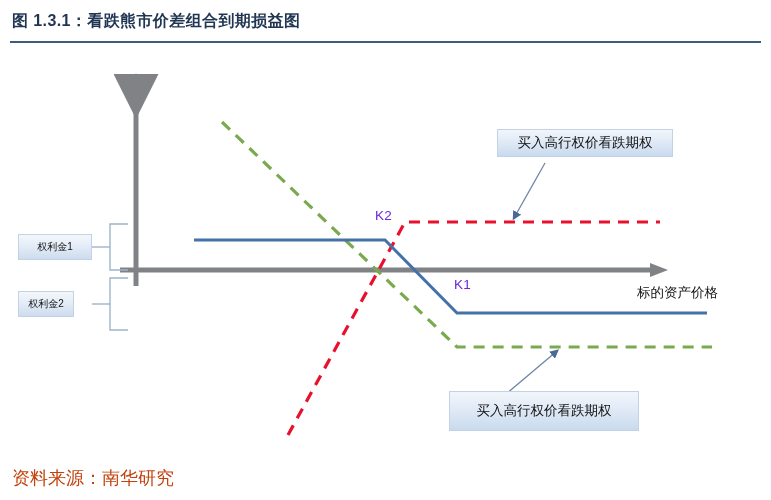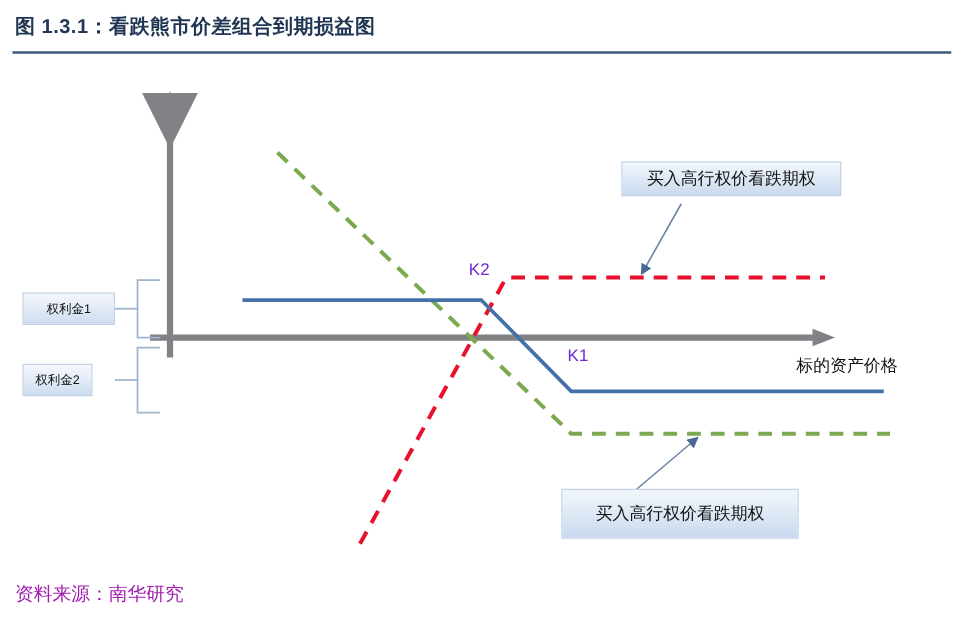--- a/index.html
+++ b/index.html
@@ -18,21 +18,21 @@
     letter-spacing:.4px;white-space:nowrap;
   }
   .hdr-rule{
     position:absolute;left:10px;top:41px;width:751px;height:2px;
     background:#3e5a7d;
   }
 
   
   .footer{
     position:absolute;left:12px;top:466px;
-    font-size:15px;color:#a21caf;white-space:nowrap;
+    font-size:18px;color:#c2410c;white-space:nowrap;
   }
 
   
   .plot{position:absolute;left:0;top:46px;width:771px;height:420px;}
 
   
   .klabel{
     position:absolute;font-size:13.5px;color:#6d28d9;
     white-space:nowrap;letter-spacing:.2px;
   }

